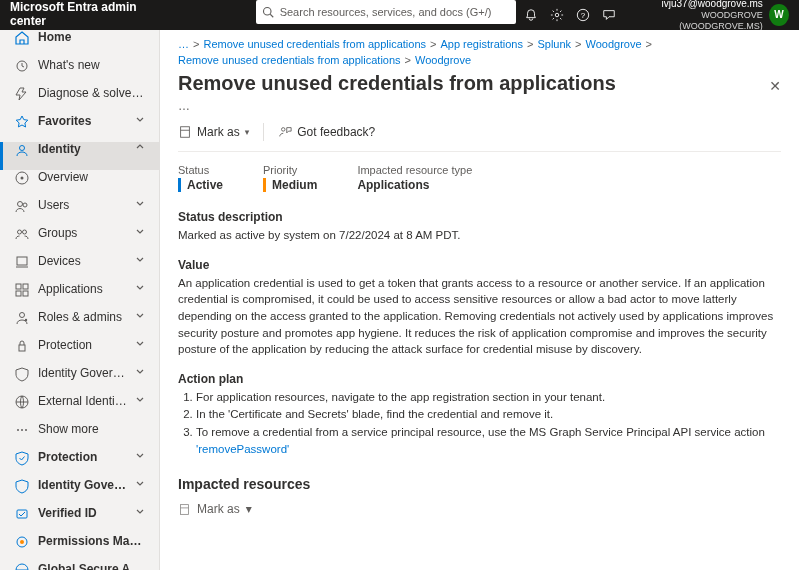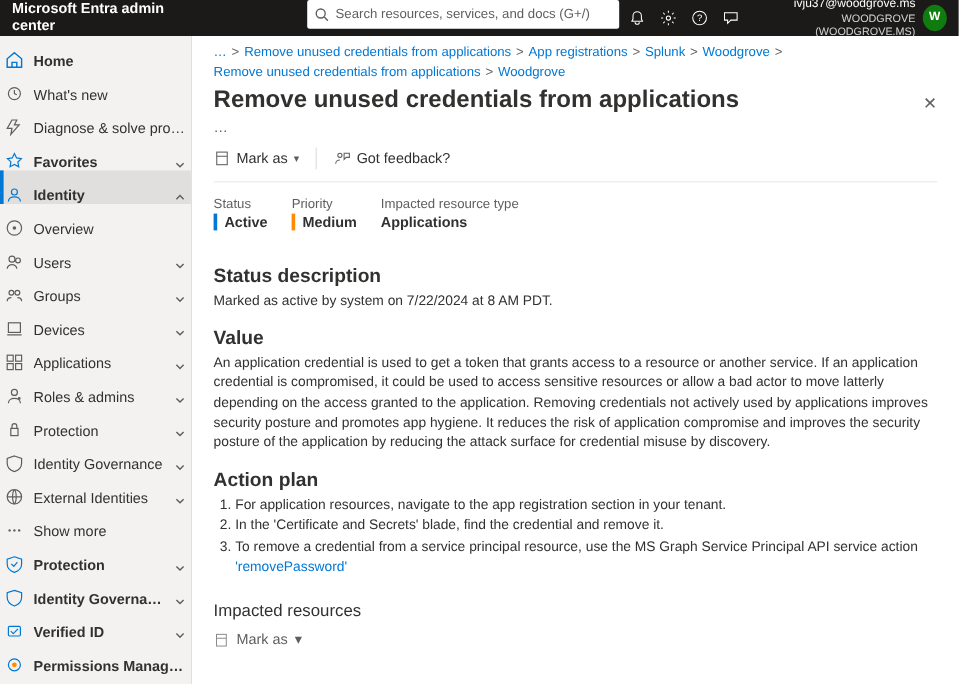--- a/index.html
+++ b/index.html
@@ -9,21 +9,21 @@
 .search{flex:0 0 260px;height:24px;background:#fff;border-radius:2px;display:flex;align-items:center;padding:0 6px;gap:6px;color:#605e5c;font-size:11px;margin-left:80px}
 .search svg{flex-shrink:0}
 .top-icons{margin-left:auto;display:flex;align-items:center;gap:12px}
 .top-icons svg{cursor:pointer}
 .user{display:flex;align-items:center;gap:6px;font-size:10px;line-height:1.2}
 .user-txt{text-align:right}
 .avatar{width:22px;height:22px;border-radius:50%;background:#107c10;display:flex;align-items:center;justify-content:center;font-size:10px;font-weight:600}
 .shell{display:flex;height:540px}
 .sidebar{width:160px;background:#f3f2f1;border-right:1px solid #e1dfdd;overflow-y:auto;font-size:12px;color:#323130}
 .sidebar::-webkit-scrollbar{width:8px}
-.sb-item{display:flex;align-items:flex-end;height:28px;padding:0 4px;gap:8px;cursor:pointer;position:relative}
+.sb-item{display:flex;align-items:flex-start;height:28px;padding:0 14px;gap:8px;cursor:pointer;position:relative}
 .sb-item .chev{margin-left:auto}
 .sb-item.expanded .chev{transform:rotate(180deg)}
 .sb-item.active{background:#e1dfdd}
 .sb-item.active::before{content:"";position:absolute;left:0;top:0;bottom:0;width:3px;background:#0078d4}
 .sb-item.bold{font-weight:600}
 .sb-item .ico{width:16px;height:16px;flex-shrink:0;display:flex;align-items:center;justify-content:center}
 .sb-label{flex:1;white-space:nowrap;overflow:hidden;text-overflow:ellipsis}
 .main{flex:1;overflow-y:auto;position:relative}
 .main::-webkit-scrollbar{width:10px}
 .main::-webkit-scrollbar-thumb{background:#c8c6c4;border-radius:5px}
@@ -31,31 +31,31 @@
 .breadcrumb{font-size:11px;color:#0078d4;display:flex;flex-wrap:wrap;gap:4px;align-items:center;margin-bottom:6px}
 .breadcrumb .sep{color:#605e5c}
 .bc-link{cursor:pointer}
 .titlebar{display:flex;align-items:center;justify-content:space-between}
 h1{font-size:20px;font-weight:600;margin-bottom:4px}
 .close-x{cursor:pointer;color:#605e5c;font-size:14px}
 .cmdbar{display:flex;align-items:center;gap:14px;padding:10px 0;border-bottom:1px solid #edebe9;margin-bottom:12px;color:#323130;font-size:12px}
 .cmd{display:flex;align-items:center;gap:5px;cursor:pointer}
 .cmd .chev2{font-size:9px;color:#605e5c}
 .divider{width:1px;height:18px;background:#e1dfdd}
-.meta{display:flex;gap:20px;margin-bottom:30px}
+.meta{display:flex;gap:40px;margin-bottom:18px}
 .meta-col .lbl{font-size:11px;color:#605e5c;margin-bottom:2px}
 .meta-col .val{font-size:12px;font-weight:600;display:flex;gap:6px}
 .active-bar{width:3px;height:14px;background:#0078d4}
 .medium-bar{width:3px;height:14px;background:#ff8c00}
 .sect{margin-bottom:14px}
-.sect h3{font-size:16px;font-weight:600;margin-bottom:3px}
+.sect h3{font-size:12px;font-weight:600;margin-bottom:3px}
 .sect p{font-size:11.5px;color:#323130;line-height:1.45}
 .sect ol{padding-left:18px;font-size:11.5px;line-height:1.5}
 .link{color:#0078d4;cursor:pointer}
-h2{font-size:14px;font-weight:400;margin:18px 0 10px}
+h2{font-size:14px;font-weight:700;margin:18px 0 10px}
 .res-cmd{display:flex;align-items:center;gap:6px;font-size:12px;color:#605e5c;cursor:pointer;margin-bottom:12px}
 
 svg{display:block}
 </style>
 </head>
 <body>
 
 <div class="topbar">
   <span class="brand">Microsoft Entra admin center</span>
   <div class="search">

